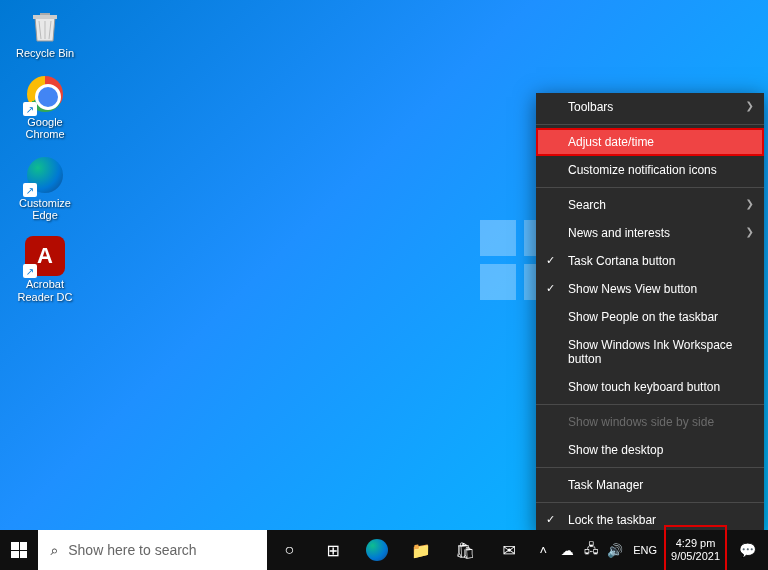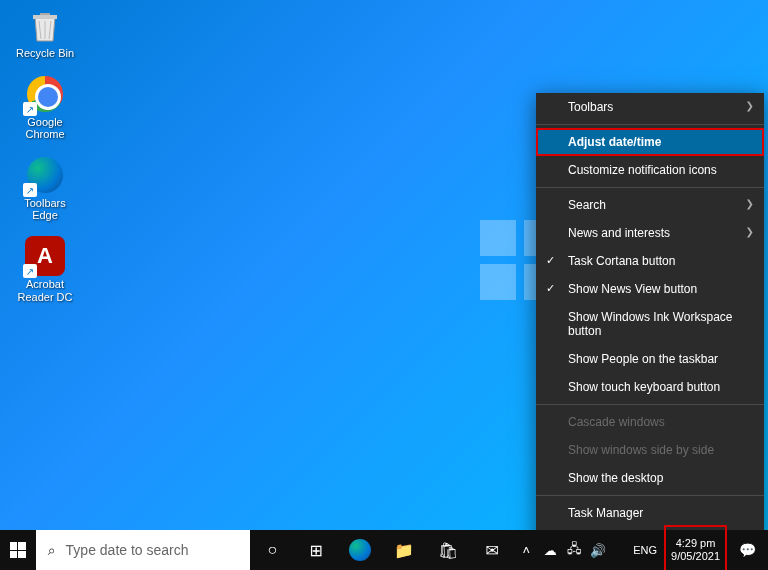--- a/index.html
+++ b/index.html
@@ -14,21 +14,21 @@
     
     .win-logo-bg { position: absolute; top: 220px; left: 480px; width: 80px; height: 80px; opacity: 0.3; }
     .win-logo-bg .q { position: absolute; width: 36px; height: 36px; background: white; }
     .win-logo-bg .q1 { top: 0; left: 0; }
     .win-logo-bg .q2 { top: 0; right: 0; }
     .win-logo-bg .q3 { bottom: 0; left: 0; }
     .win-logo-bg .q4 { bottom: 0; right: 0; }
     
     .context-menu { position: absolute; top: 93px; right: 4px; width: 228px; background: #2b2b2b; color: #fff; font-size: 12px; box-shadow: 0 4px 20px rgba(0,0,0,0.5); }
     .menu-item { padding: 7px 12px 7px 32px; position: relative; cursor: pointer; display: flex; }
-    .menu-item.highlighted { background: #0369a1; outline: 2px solid #d00; outline-offset: -2px; font-weight: bold; }
+    .menu-item.highlighted { background: #ef4444; outline: 2px solid #d00; outline-offset: -2px; }
     .menu-item.disabled { color: #6b6b6b; cursor: default; }
     .menu-item .check { position: absolute; left: 10px; font-size: 11px; }
     .menu-item .chevron { position: absolute; right: 10px; font-size: 10px; color: #aaa; }
     .menu-sep { height: 1px; background: #4a4a4a; margin: 3px 0; }
     
     .taskbar { position: absolute; bottom: 0; left: 0; right: 0; height: 40px; background: #101010; display: flex; align-items: center; color: white; }
     .start-btn { width: 48px; height: 40px; display: flex; align-items: center; justify-content: center; cursor: pointer; }
     .win-icon { width: 16px; height: 16px; display: grid; grid-template-columns: 1fr 1fr; grid-template-rows: 1fr 1fr; gap: 1px; }
     .win-icon div { background: white; }
     
@@ -36,21 +36,21 @@
     .search-box .search-icon { font-size: 14px; color: #333; }
     .search-box .placeholder { font-size: 14px; }
     
     .task-icons { display: flex; align-items: center; height: 100%; }
     .task-icon { width: 44px; height: 40px; display: flex; align-items: center; justify-content: center; cursor: pointer; font-size: 16px; }
     
     .spacer { flex: 1; }
     
     .tray { display: flex; align-items: center; height: 100%; gap: 0; }
     .tray-icon { width: 24px; height: 40px; display: flex; align-items: center; justify-content: center; cursor: pointer; font-size: 13px; }
-    .lang { font-size: 11px; padding: 0 6px; cursor: pointer; height: 28px; display: flex; align-items: center; margin-left: 17px; }
+    .lang { font-size: 11px; padding: 0 6px; cursor: pointer; height: 28px; display: flex; align-items: center; }
     .clock { font-size: 11px; text-align: center; padding: 0 8px; line-height: 1.2; cursor: pointer; outline: 2px solid #d00; outline-offset: -3px; height: 52px; display: flex; flex-direction: column; justify-content: center; }
     .notif { width: 40px; height: 40px; display: flex; align-items: center; justify-content: center; cursor: pointer; font-size: 14px; }
     
     
     .recycle-bin { position: relative; }
     .recycle-bin svg { width: 40px; height: 40px; }
     .chrome-icon { width: 36px; height: 36px; border-radius: 50%; background: conic-gradient(#ea4335 0deg 120deg, #34a853 120deg 240deg, #fbbc05 240deg 360deg); position: relative; }
     .chrome-icon::after { content: ''; position: absolute; top: 8px; left: 8px; width: 20px; height: 20px; border-radius: 50%; background: #4285f4; border: 3px solid white; }
     .edge-icon { width: 36px; height: 36px; border-radius: 50%; background: radial-gradient(circle at 30% 30%, #0ebd8e, #0078d4 60%, #114a8b); }
     .acrobat-icon { width: 40px; height: 40px; background: #b30b00; border-radius: 8px; display: flex; align-items: center; justify-content: center; color: white; font-size: 22px; font-weight: bold; }
@@ -86,21 +86,21 @@
         <div class="shortcut-arrow">↗</div>
       </div>
       <div class="label">Google Chrome</div>
     </div>
 
     <div class="desktop-icon">
       <div class="icon-img" style="position:relative">
         <div class="edge-icon"></div>
         <div class="shortcut-arrow">↗</div>
       </div>
-      <div class="label">Toolbars Edge</div>
+      <div class="label">Customize Edge</div>
     </div>
 
     <div class="desktop-icon">
       <div class="icon-img" style="position:relative">
         <div class="acrobat-icon">A</div>
         <div class="shortcut-arrow">↗</div>
       </div>
       <div class="label">Acrobat Reader DC</div>
     </div>
   </div>
@@ -128,32 +128,29 @@
     </div>
     <div class="menu-item">
       <span class="check">✓</span>
       <span>Task Cortana button</span>
     </div>
     <div class="menu-item">
       <span class="check">✓</span>
       <span>Show News View button</span>
     </div>
     <div class="menu-item">
+      <span>Show People on the taskbar</span>
+    </div>
+    <div class="menu-item">
       <span>Show Windows Ink Workspace button</span>
     </div>
     <div class="menu-item">
-      <span>Show People on the taskbar</span>
-    </div>
-    <div class="menu-item">
       <span>Show touch keyboard button</span>
     </div>
     <div class="menu-sep"></div>
-    <div class="menu-item disabled">
-      <span>Cascade windows</span>
-    </div>
     <div class="menu-item disabled">
       <span>Show windows side by side</span>
     </div>
     <div class="menu-item">
       <span>Show the desktop</span>
     </div>
     <div class="menu-sep"></div>
     <div class="menu-item">
       <span>Task Manager</span>
     </div>
@@ -170,21 +167,21 @@
   <div class="start-btn">
     <div class="win-icon">
         <div></div>
         <div></div>
         <div></div>
         <div></div>
       </div>
   </div>
   <div class="search-box">
     <span class="search-icon">⌕</span>
-    <span class="placeholder">Type date to search</span>
+    <span class="placeholder">Show here to search</span>
   </div>
   <div class="task-icons">
     <div class="task-icon">
         <span>○</span>
       </div>
     <div class="task-icon">
         <span>⊞</span>
       </div>
     <div class="task-icon">
         <div class="edge-icon" style="width:22px;height:22px"></div>

